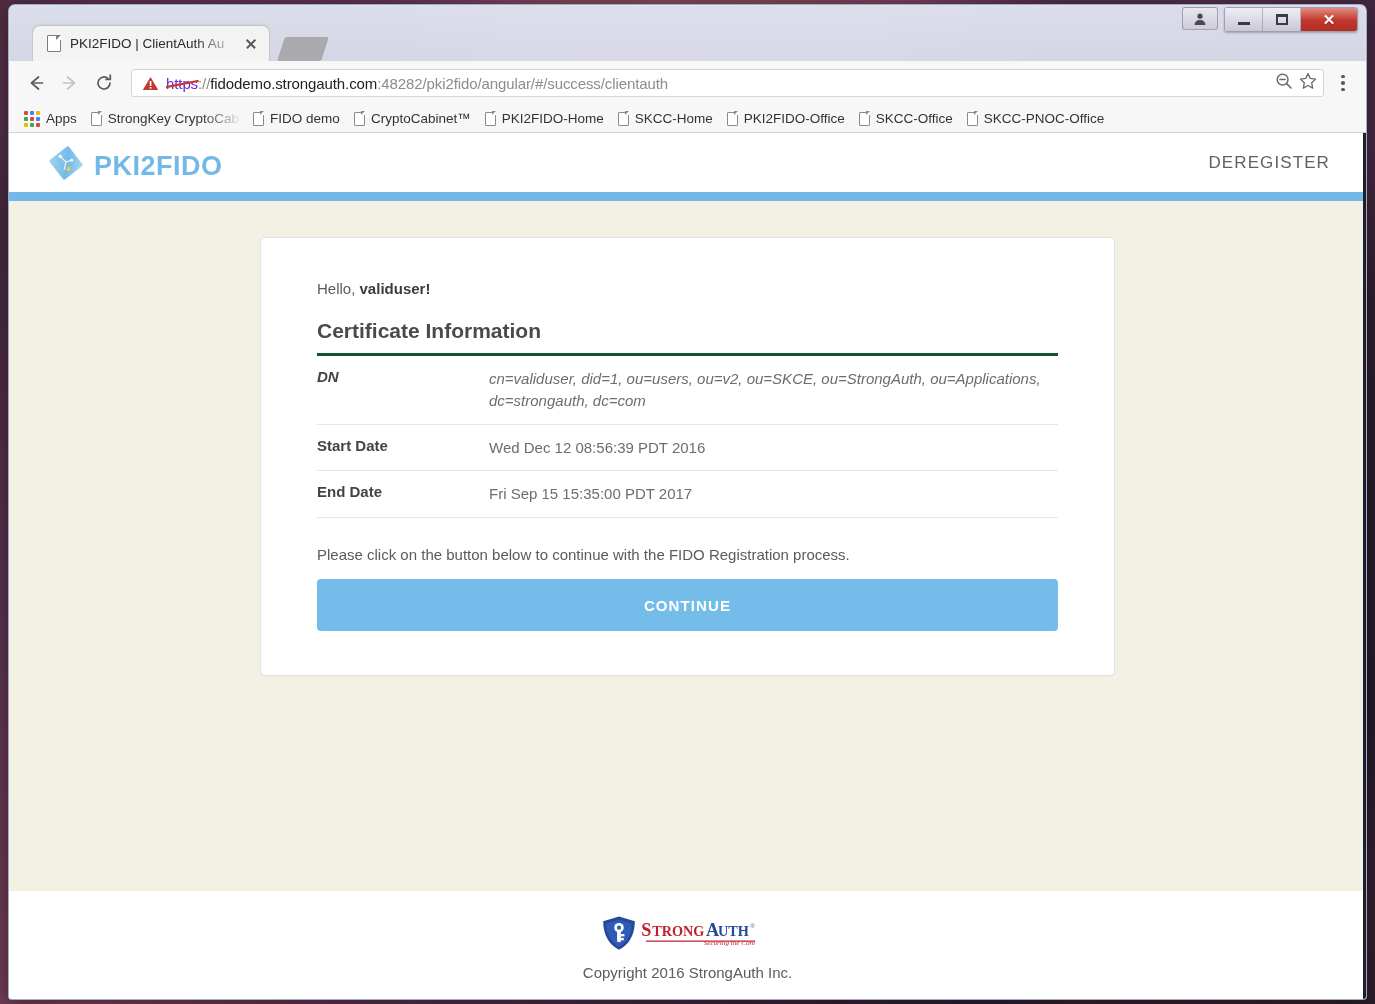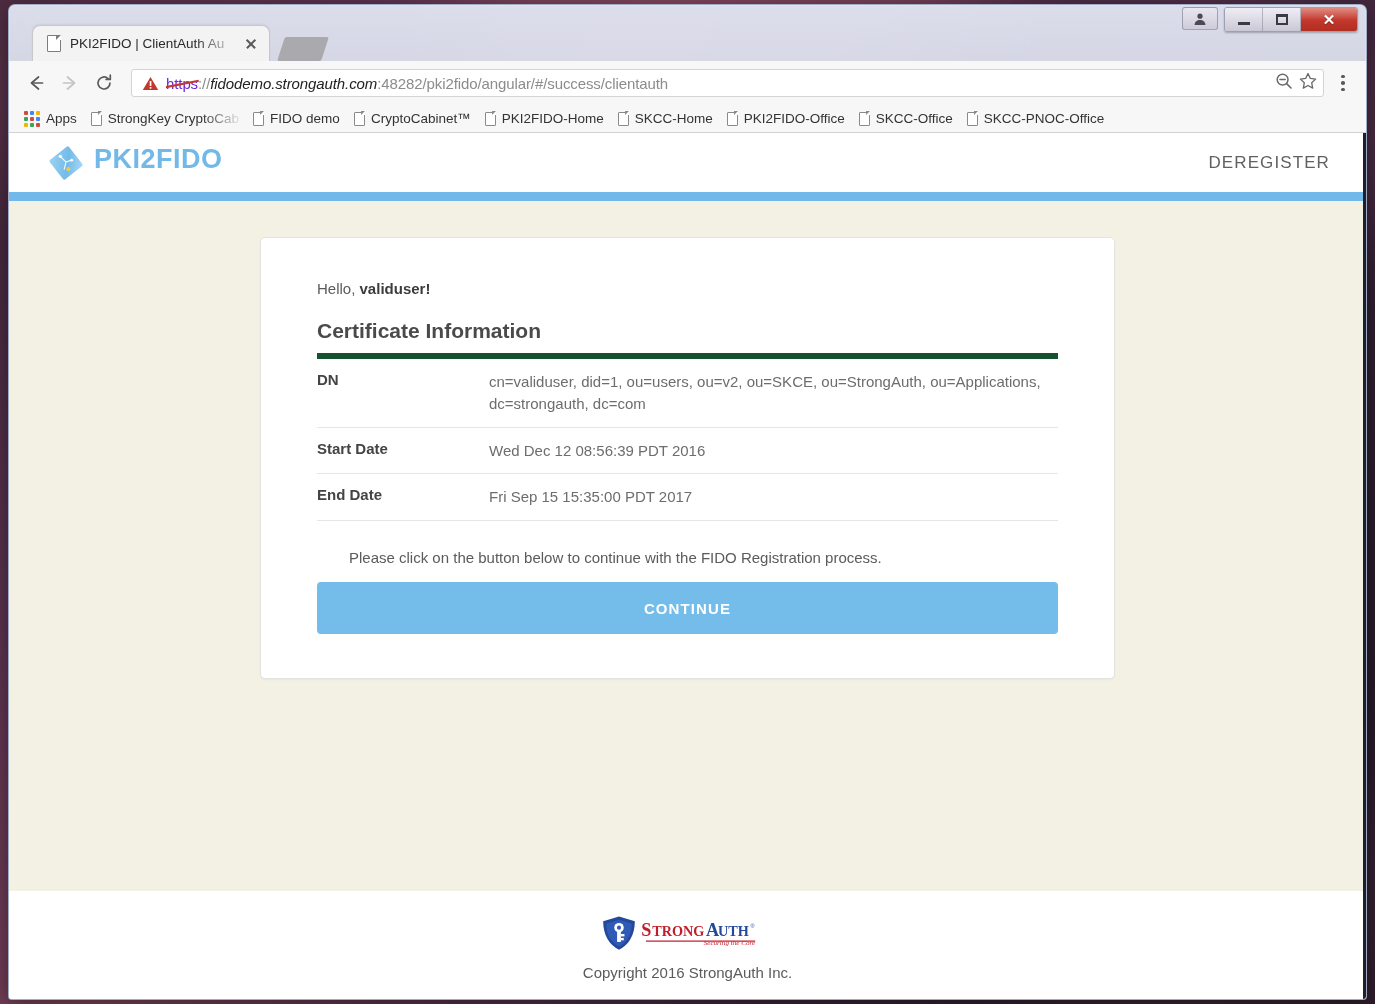--- a/index.html
+++ b/index.html
@@ -114,21 +114,21 @@
     background:#fff; border:1px solid #d4d4d4; border-radius:3px;
     display:flex; align-items:center; padding:0 6px 0 10px;
   }
   .warn-tri { flex:none; margin-right:7px; }
   .url { font-size:15px; color:#8c8c8c; white-space:nowrap; overflow:hidden; letter-spacing:-0.1px; flex:1; }
   .url .scheme { color:#6d28d9; position:relative; }
   .url .scheme::after{
     content:""; position:absolute; left:-1px; right:-1px; top:50%;
     height:1.6px; background:#c0392b; transform: rotate(-11deg);
   }
-  .url .host { color:#222;font-style:italic; }
+  .url .host { color:#222; }
   .omni-icon { flex:none; margin-left:6px; cursor:pointer; }
   .menu-dots { width:26px; display:flex; flex-direction:column; align-items:center; gap:3px; cursor:pointer; flex:none; }
   .menu-dots i { width:3.5px; height:3.5px; border-radius:50%; background:#5a5a5a; display:block; }
 
   
   .bookmarks {
     background:#f7f7f7; height:28px; display:flex; align-items:center;
     gap:0; padding:0 12px; border-bottom:1px solid #d2d2d2;
   }
   .bm { display:flex; align-items:center; gap:6px; padding:0 11px 0 3px; font-size:13.5px; color:#333; cursor:pointer; white-space:nowrap; }
@@ -142,21 +142,21 @@
   .apps-grid { display:grid; grid-template-columns:repeat(3,4px); grid-gap:2px; flex:none; }
   .apps-grid i { width:4px; height:4px; display:block; border-radius:1px; }
 
   
   .viewport { flex:1; background:#f3f1e3; overflow:hidden; position:relative; display:flex; flex-direction:column; }
 
   .site-header {
     height:59px; background:#fff; display:flex; align-items:center;
     justify-content:space-between; padding:0 36px 0 38px; flex:none;
   }
-  .brand { display:flex; align-items:flex-start; gap:9px; }
+  .brand { display:flex; align-items:flex-end; gap:9px; }
   .brand-mark { width:38px; height:38px; flex:none; }
   .brand-text { font-size:27px; font-weight:bold; color:#73b9e8; letter-spacing:0.5px; }
   .deregister { font-size:17px; color:#616161; letter-spacing:1.1px; cursor:pointer; }
 
   .accent-bar { height:9px; background:#72b8e8; flex:none; }
 
   .page-body { flex:1; display:flex; flex-direction:column; align-items:center; background:#f3f1e3; padding-top:36px; }
 
   .card {
     width:855px; background:#fff; border:1px solid #e3e3e0; border-radius:5px;
@@ -167,26 +167,26 @@
   .cert-icon { width:79px; height:60px; flex:none; }
   .success-title { font-size:35px; font-weight:bold; color:#b4cf9e; letter-spacing:-0.3px; }
 
   .hello { font-size:15px; color:#5b5b5b; margin-bottom:22px; }
   .hello b { color:#3c3c3c; }
   .congrats { font-size:15px; color:#5b5b5b; margin-bottom:24px; }
   .section-title { font-size:21px; font-weight:bold; color:#4a4a4a; margin-bottom:10px; }
 
   table.cert { width:100%; border-collapse:collapse; }
   table.cert td { padding:12px 0; border-top:1px solid #e6e6e6; vertical-align:top; font-size:15px; }
-  table.cert tr:first-child td { border-top:6px solid #14532d; }
+  table.cert tr:first-child td { border-top:3px solid #14532d;font-style:italic; }
   table.cert tr:last-child td { border-bottom:1px solid #e6e6e6; }
   td.k { width:172px; font-weight:bold; color:#444; padding-left:12px; }
   td.v { color:#6d6d6d; line-height:1.45; }
 
-  .note { font-size:15px; color:#5b5b5b; margin-top:28px; margin-bottom:16px;margin-left:32px; }
+  .note { font-size:15px; color:#5b5b5b; margin-top:28px; margin-bottom:16px; }
   .continue-btn {
     display:block; width:100%; height:52px; border:none; border-radius:4px;
     background:#74bdeb; color:#fff; font-size:15px; font-weight:bold;
     letter-spacing:1.1px; font-family:"Liberation Sans", sans-serif; cursor:pointer;
   }
 
   .site-footer {
     background:#fff; flex:none; padding:24px 0 18px; text-align:center;
     display:flex; flex-direction:column; align-items:center; gap:11px;
   }

